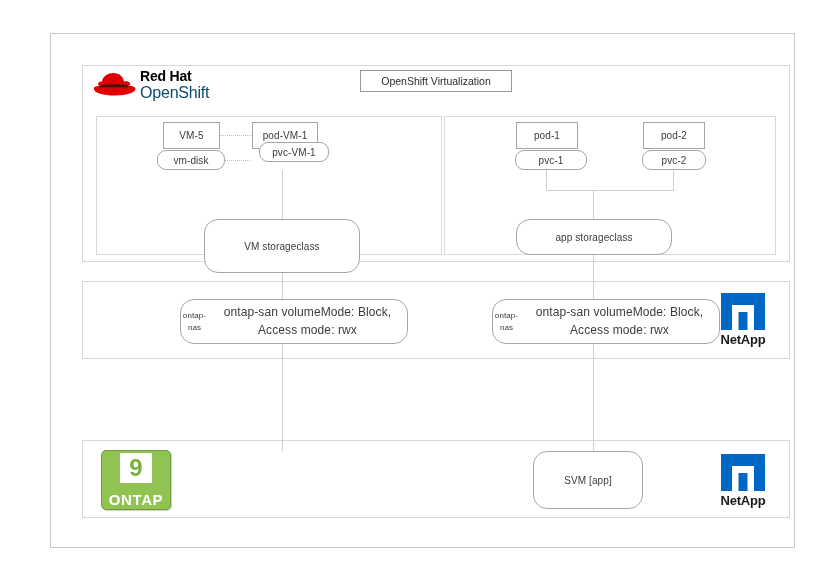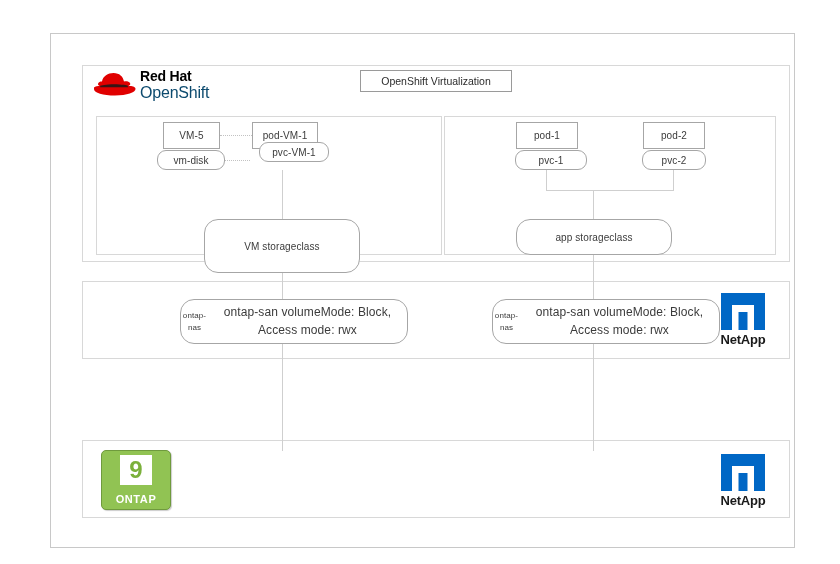--- a/index.html
+++ b/index.html
@@ -167,21 +167,21 @@
     box-shadow: 1px 1px 1px rgba(0,0,0,.2);
   }
   .ontap-9 {
     width: 32px; height: 30px;
     background: #ffffff;
     display: flex; align-items: center; justify-content: center;
     font-size: 24px; font-weight: bold; color: #7bb03b;
     line-height: 1;
   }
   .ontap-word {
-    font-size: 11px; font-weight: bold; color: #ffffff;
+    font-size: 15px; font-weight: bold; color: #ffffff;
     letter-spacing: .6px; margin-top: 8px;
   }
 </style>
 </head>
 <body>
 
 <div id="canvas">
 
   <div class="abs outer-frame"></div>
 
@@ -256,20 +256,21 @@
     <div class="na-word">NetApp</div>
   </div>
 
   <div class="abs panel ontap-band"></div>
 
   <div class="abs ontap-logo">
     <div class="ontap-9">9</div>
     <div class="ontap-word">ONTAP</div>
   </div>
 
+  <div class="abs node big-round n-svmapp">SVM [app]</div>
 
   <div class="abs netapp-logo netapp-ontap">
     <svg class="na-mark" viewBox="0 0 44 37">
       <rect x="0" y="0" width="44" height="37" fill="#0067C5"></rect>
       <path d="M11 37 L11 12 L33 12 L33 37 L26.5 37 L26.5 19 L17.5 19 L17.5 37 Z" fill="#ffffff"></path>
     </svg>
     <div class="na-word">NetApp</div>
   </div>
 
 </div>

